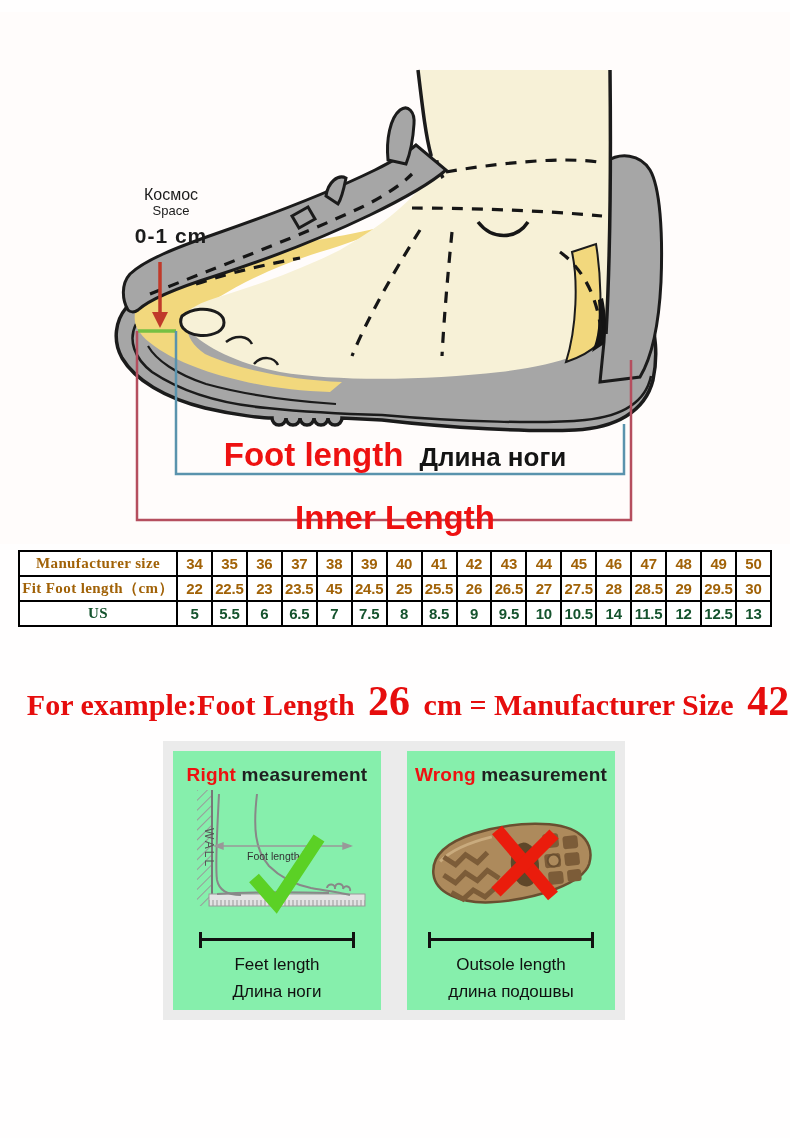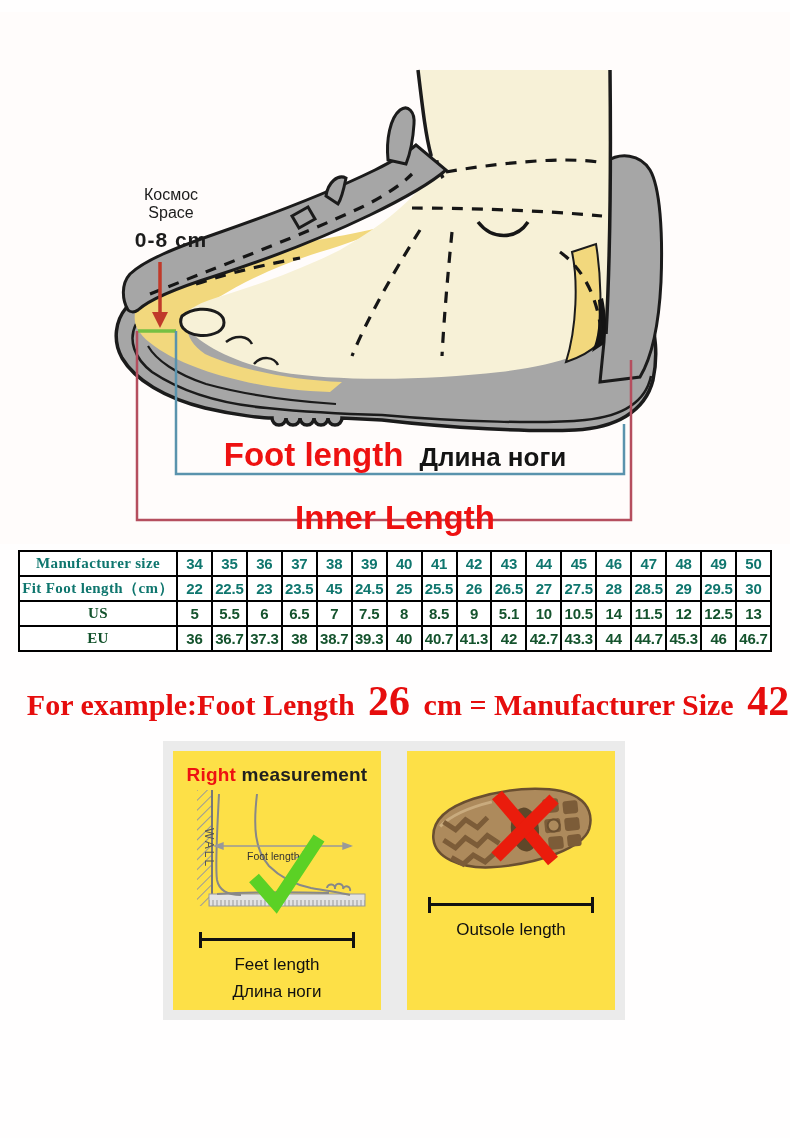--- a/index.html
+++ b/index.html
@@ -8,55 +8,55 @@
     font-family:"Liberation Sans",sans-serif;
     position:relative;overflow:hidden;
   }
   .page{position:relative;width:790px;height:1138px;margin-top:12px;}
 
   
   .diagram{position:absolute;left:0;top:0;width:790px;height:532px;background:#fffcfb;}
   .diagram svg{position:absolute;left:0;top:0;}
   .space-label{position:absolute;left:116px;top:174px;width:110px;text-align:center;color:#1c1c1c;line-height:1.15;}
   .space-ru{font-size:16px;}
-  .space-en{font-size:16px;text-align:center;}
+  .space-en{font-size:13px;text-align:center;}
   .space-val{font-size:21px;font-weight:700;margin-top:5px;letter-spacing:1px;}
   .len-row{position:absolute;left:0;width:100%;display:flex;justify-content:center;align-items:baseline;gap:16px;}
   .len-row .en{color:#ee1111;font-weight:700;font-size:33px;}
   .len-row .ru{color:#141414;font-weight:700;font-size:26px;}
   #foot-len-row{top:424px;}
   #inner-len-row{top:487px;}
 
   
   table.size-table{
     position:absolute;left:18px;top:538px;width:754px;
     border-collapse:collapse;table-layout:fixed;background:#fff;
   }
   .size-table th,.size-table td{
     border:2px solid #000;height:23px;padding:0;text-align:center;
     font-size:15px;font-weight:700;letter-spacing:-0.2px;overflow:visible;white-space:nowrap;
   }
   .size-table th{width:156px;font-family:"Liberation Serif",serif;font-size:15px;letter-spacing:0.4px;}
-  .size-table .red{color:#0f766e;}
+  .size-table .red{color:#a16207;}
   .size-table .black{color:#14532d;}
 
   
   .example-line{
     position:absolute;left:16px;top:660px;width:100%;height:58px;
     text-align:center;font-family:"Liberation Serif",serif;
     color:#e60d0d;font-size:30px;font-weight:600;line-height:58px;white-space:pre;
   }
   .example-line .big{font-size:42px;margin:0 6px;}
 
   
   .cards{
     position:absolute;left:163px;top:729px;width:462px;height:279px;
     background:#ebebeb;display:flex;gap:26px;padding:10px;box-sizing:border-box;
   }
-  .card{background:#fde047;flex:1;position:relative;}
+  .card{background:#86efac;flex:1;position:relative;}
   .card-header{text-align:center;margin-top:13px;font-size:19px;font-weight:600;color:#1f1f1f;letter-spacing:0.2px;}
   .card-header .hl{color:#ee1111;}
   .card svg.illus{display:block;margin:2px auto 0;}
   .bracket{position:relative;margin:2px auto 0;height:16px;border-left:3px solid #111;border-right:3px solid #111;}
   .bracket::before{content:"";position:absolute;left:0;right:0;top:6px;border-top:3px solid #111;}
   .bracket.w150{width:150px;}
   .bracket.w160{width:160px;}
   .caption-en{text-align:center;font-size:17px;font-weight:400;color:#101010;margin-top:7px;}
   .caption-ru{text-align:center;font-size:17px;font-weight:500;color:#101010;margin-top:7px;}
 
@@ -140,21 +140,21 @@
         <polygon points="152,300 168,300 160,316" fill="#c03a2a"></polygon>
       </g>
       <line x1="138" y1="319" x2="176" y2="319" stroke="#76c043" stroke-width="3.5"></line>
       <polyline points="176,319 176,462 624,462 624,412" fill="none" stroke="#5a93ad" stroke-width="2.5"></polyline>
       <polyline points="137,319 137,508 631,508 631,348" fill="none" stroke="#b54e5e" stroke-width="2.5"></polyline>
     </svg>
 
     <div class="space-label">
       <div class="space-ru">Космос</div>
       <div class="space-en">Space</div>
-      <div class="space-val">0-8 cm</div>
+      <div class="space-val">0-1 cm</div>
     </div>
 
     <div class="len-row" id="foot-len-row">
       <span class="en">Foot length</span>
       <span class="ru">Длина ноги</span>
     </div>
     <div class="len-row" id="inner-len-row">
       <span class="en">Inner Length</span>
     </div>
   </div>
@@ -205,48 +205,28 @@
           <th class="black">US</th>
           <td class="black">5</td>
           <td class="black">5.5</td>
           <td class="black">6</td>
           <td class="black">6.5</td>
           <td class="black">7</td>
           <td class="black">7.5</td>
           <td class="black">8</td>
           <td class="black">8.5</td>
           <td class="black">9</td>
-          <td class="black">5.1</td>
+          <td class="black">9.5</td>
           <td class="black">10</td>
           <td class="black">10.5</td>
           <td class="black">14</td>
           <td class="black">11.5</td>
           <td class="black">12</td>
           <td class="black">12.5</td>
           <td class="black">13</td>
-        </tr>
-        <tr>
-          <th class="black">EU</th>
-          <td class="black">36</td>
-          <td class="black">36.7</td>
-          <td class="black">37.3</td>
-          <td class="black">38</td>
-          <td class="black">38.7</td>
-          <td class="black">39.3</td>
-          <td class="black">40</td>
-          <td class="black">40.7</td>
-          <td class="black">41.3</td>
-          <td class="black">42</td>
-          <td class="black">42.7</td>
-          <td class="black">43.3</td>
-          <td class="black">44</td>
-          <td class="black">44.7</td>
-          <td class="black">45.3</td>
-          <td class="black">46</td>
-          <td class="black">46.7</td>
         </tr>
       </tbody>
   </table>
 
   <div class="example-line"><span>For example:Foot Length </span><span class="big">26</span><span> cm = Manufacturer Size </span><span class="big">42</span></div>
 
   <div class="cards">
 
     <div class="card">
       <div class="card-header"><span class="hl">Right</span><span> measurement</span></div>
@@ -281,20 +261,21 @@
         </g>
         <text x="68" y="72" font-size="10.5" fill="#333" font-family="Liberation Sans, sans-serif">Foot length</text>
         <path d="M75,90 L97,115 L140,50" fill="none" stroke="#5bd125" stroke-width="13"></path>
       </svg>
       <div class="bracket w150"></div>
       <div class="caption-en">Feet length</div>
       <div class="caption-ru">Длина ноги</div>
     </div>
 
     <div class="card">
+      <div class="card-header"><span class="hl">Wrong</span><span> measurement</span></div>
       <svg class="illus" width="196" height="142" viewBox="0 0 196 142">
         <g transform="rotate(-6 98 78)">
           <path d="M20,78 C20,60 36,48 64,42 C107,33 152,38 168,52 C178,60 181,72 176,84
                    C168,102 122,114 74,112 C42,110 20,96 20,78 Z" fill="#ad8a5c" stroke="#6a4f30" stroke-width="2.5"></path>
           <path d="M28,66 C40,56 60,50 82,47" fill="none" stroke="#c9ab7e" stroke-width="3"></path>
           <g fill="none" stroke="#7c5c38" stroke-width="5">
             <path d="M32,62 l11,9 l11,-9 l11,9 l11,-9"></path>
             <path d="M30,80 l11,9 l11,-9 l11,9 l11,-9 l11,9"></path>
             <path d="M36,98 l11,8 l11,-8 l11,8 l11,-8"></path>
           </g>
@@ -309,20 +290,21 @@
           </g>
           <circle cx="141" cy="77" r="6" fill="#ad8a5c" stroke="#6a4f30" stroke-width="2"></circle>
         </g>
         <g stroke="#ea1c0c" stroke-width="13">
           <line x1="84" y1="42" x2="140" y2="108"></line>
           <line x1="141" y1="46" x2="83" y2="104"></line>
         </g>
       </svg>
       <div class="bracket w160"></div>
       <div class="caption-en">Outsole length</div>
+      <div class="caption-ru">длина подошвы</div>
     </div>
   </div>
 
   <div class="notes">
     <div><span>Please choose the size according to the </span><span class="hl">Foot Length</span><span>!</span></div>
     
   </div>
 
 </div>
 

